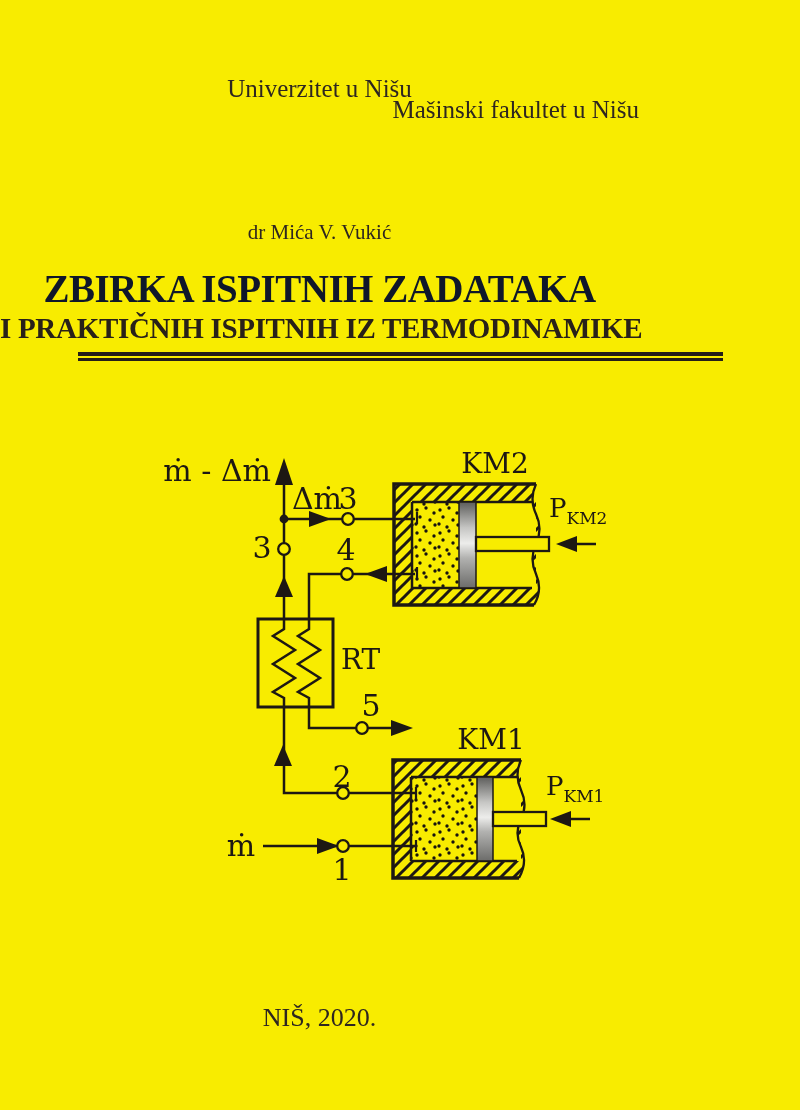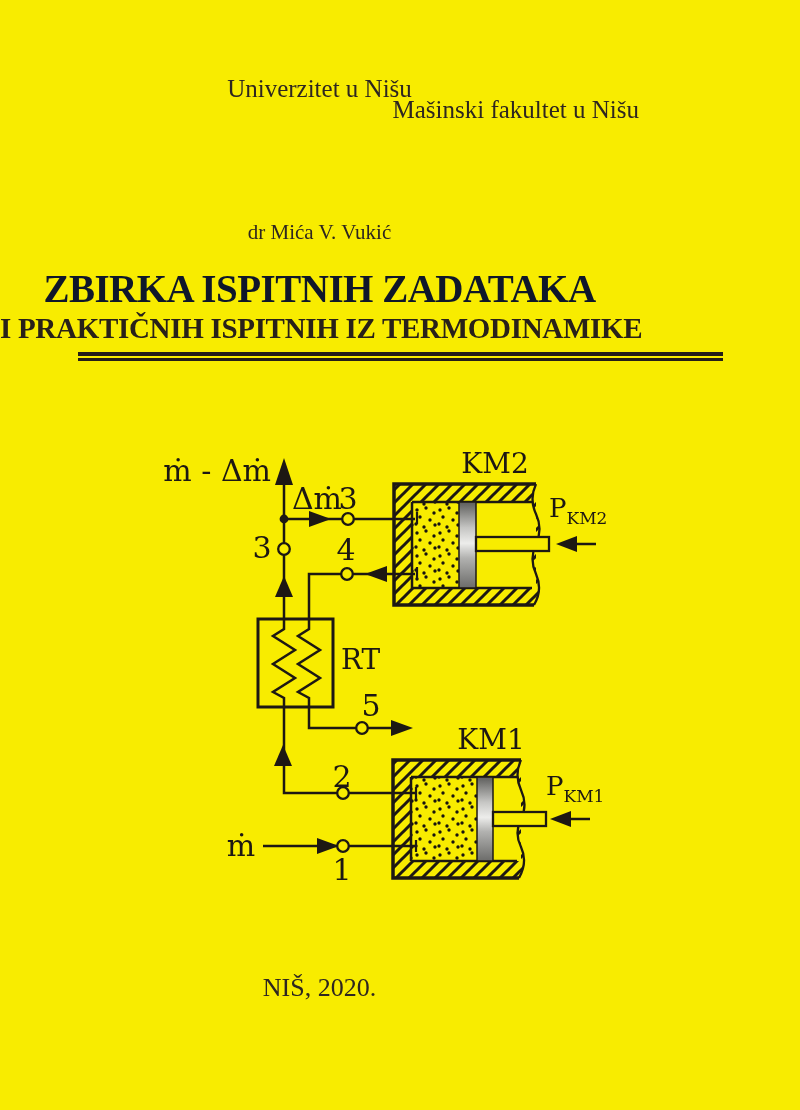--- a/index.html
+++ b/index.html
@@ -15,21 +15,21 @@
     left: 0; width: 639px;
     text-align: center;
     color: #2e2620;
     white-space: nowrap;
   }
   #university { top: 75px;  font-size: 25px; }
   #faculty    { top: 96px; font-size: 25px; text-align: right; }
   #author     { top: 220px; font-size: 21px; }
   #title1     { top: 266px; font-size: 39px; font-weight: bold; letter-spacing: -0.5px; color: #0f172a;}
   #title2     { top: 312px; font-size: 29px; font-weight: bold; letter-spacing: -0.3px; color: #292119;}
-  #imprint    { top: 973px; font-size: 26px; }
+  #imprint    { top: 1003px; font-size: 26px; }
   #title-rule {
     position: absolute;
     top: 352px; left: 78px; width: 645px;
     height: 2px;
     border-top: 4px solid #241e18;
     border-bottom: 3px solid #241e18;
   }
   #diagram-svg { position: absolute; top: 0; left: 0; }
   #diagram-svg text {
     font-family: "DejaVu Serif", "Liberation Serif", serif;

